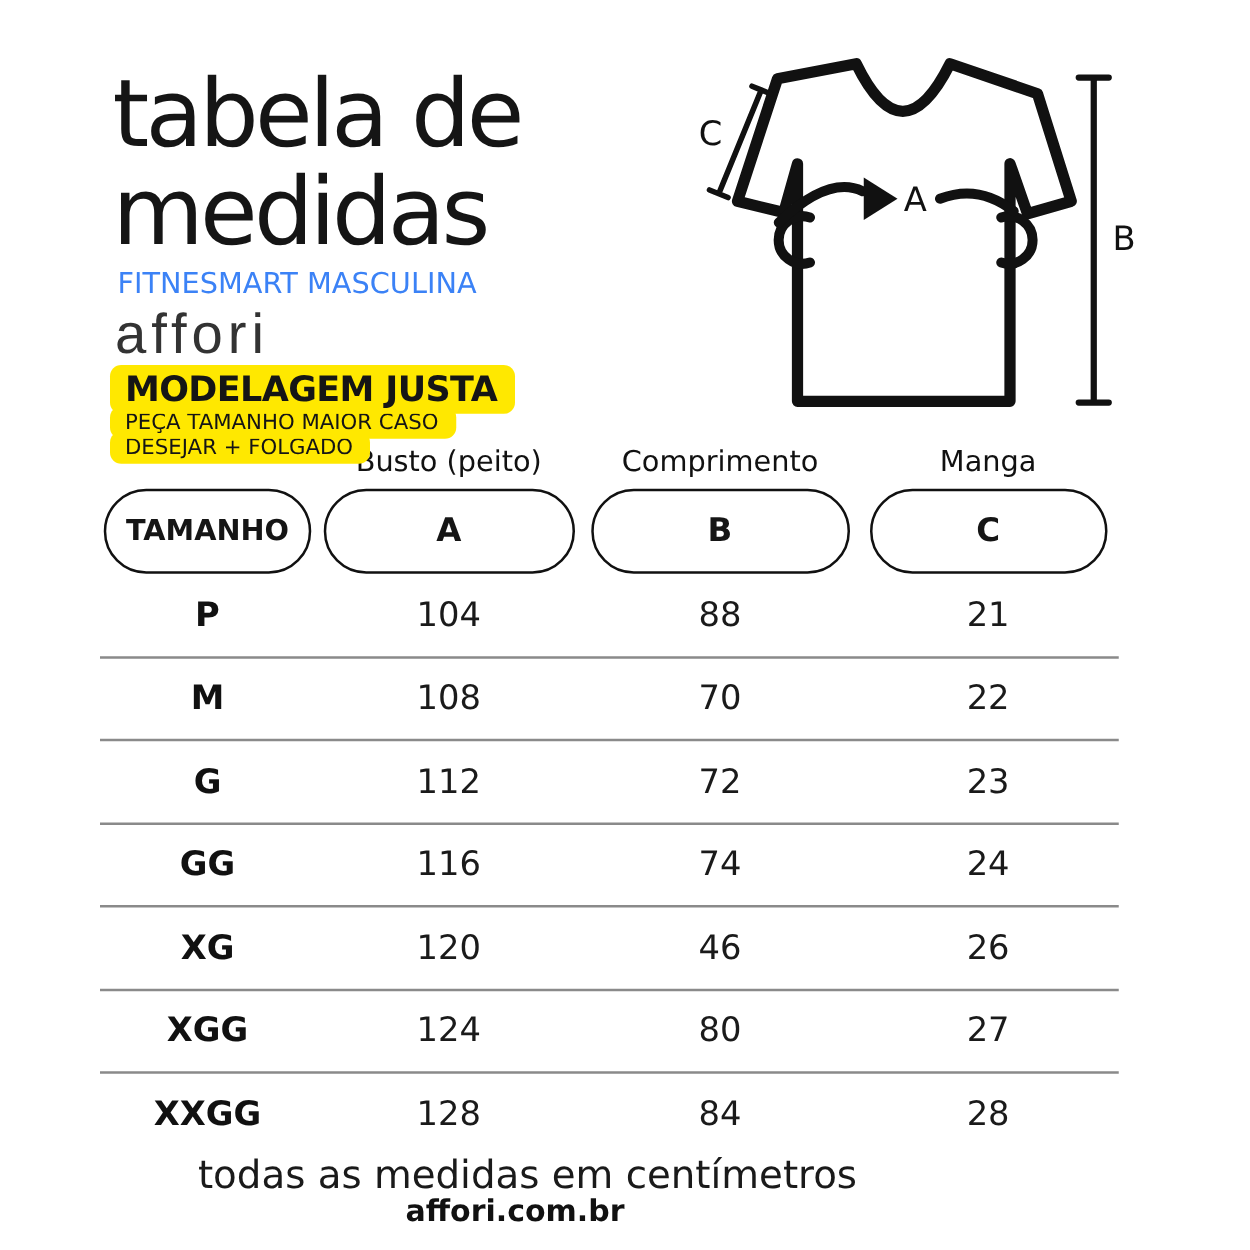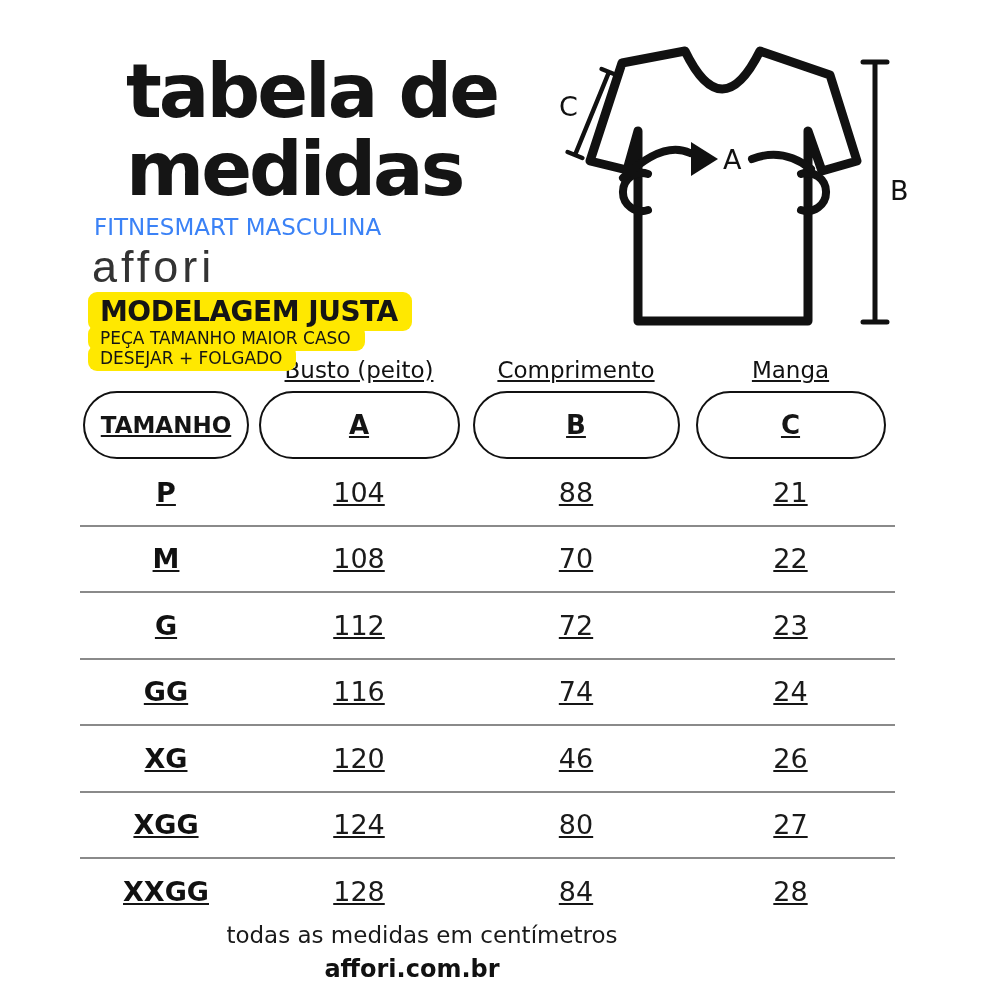--- a/index.html
+++ b/index.html
@@ -1,57 +1,57 @@
 <!DOCTYPE html>
 <html><head>
 <meta charset="utf-8">
 <style>
   html,body{margin:0;padding:0;background:#fff;}
   .canvas{position:relative;width:1000px;height:1000px;background:#ffffff;overflow:hidden;
           font-family:"DejaVu Sans","Liberation Sans",sans-serif;color:#151515;}
 
   
   .title{position:absolute;left:90px;top:52px;font-size:75px;line-height:78px;
-         font-weight:bold;letter-spacing:-3px;color:#151515;margin-left:36px;}
+         font-weight:normal;letter-spacing:-3px;color:#151515;}
   .subtitle{position:absolute;left:94px;top:214px;font-size:23px;font-weight:normal;
             letter-spacing:0px;color:#3b82f6;}
   .brand{position:absolute;left:92px;top:241px;font-size:45px;font-weight:300;
          font-family:"Liberation Sans",sans-serif;letter-spacing:4px;color:#333;}
 
   
   .hl-block{position:absolute;left:88px;top:292px;}
   .hl{display:table;background:#FFE800;border-radius:9px;padding:3px 14px 3px 12px;}
   .hl1{font-size:28px;font-weight:bold;letter-spacing:-0.5px;position:relative;z-index:3;}
   .hl2,.hl3{font-size:17px;font-weight:500;margin-top:-6px;position:relative;}
   .hl2{z-index:2;}
   .hl3{z-index:1;}
 
   
   .diagram{position:absolute;left:545px;top:28px;width:430px;height:330px;}
 
   
   .tablewrap{position:absolute;left:80px;top:352px;width:815px;}
-  .grid{display:grid;grid-template-columns:172px 214px 220px 209px;align-items:center;text-decoration:underline;}
+  .grid{display:grid;grid-template-columns:172px 214px 220px 209px;align-items:center;}
   .colheads{height:36px;}
   .colhead{font-size:23px;text-align:center;color:#111;}
   .pillrow{height:70px;margin-top:2px;}
   .pill{border:2.5px solid #111;border-radius:34px;height:64px;display:flex;
         align-items:center;justify-content:center;font-weight:bold;background:#fff;}
   .pill-tamanho{width:162px;margin:0 auto;font-size:23px;}
   .pill-a{width:197px;margin:0 auto;font-size:26px;}
   .pill-b{width:203px;margin:0 auto;font-size:26px;}
   .pill-c{width:186px;margin:0 auto;font-size:26px;}
   .row{height:64.5px;border-bottom:2px solid #8a8a8a;}
   .row:last-child{border-bottom:none;}
   .cell{text-align:center;font-size:27px;color:#1a1a1a;}
   .cell-size{font-weight:bold;color:#111;}
 
   
   .footnote{position:absolute;left:0;top:922px;width:844px;text-align:center;
-            font-size:23px;color:#1a1a1a;}
+            font-size:31px;color:#1a1a1a;}
   .website{position:absolute;left:0;top:955px;width:824px;text-align:center;
            font-size:24px;font-weight:bold;color:#111;}
 </style>
 </head>
 <body>
 
 <div class="canvas">
 
   <div class="title">
     <div>tabela de</div>

